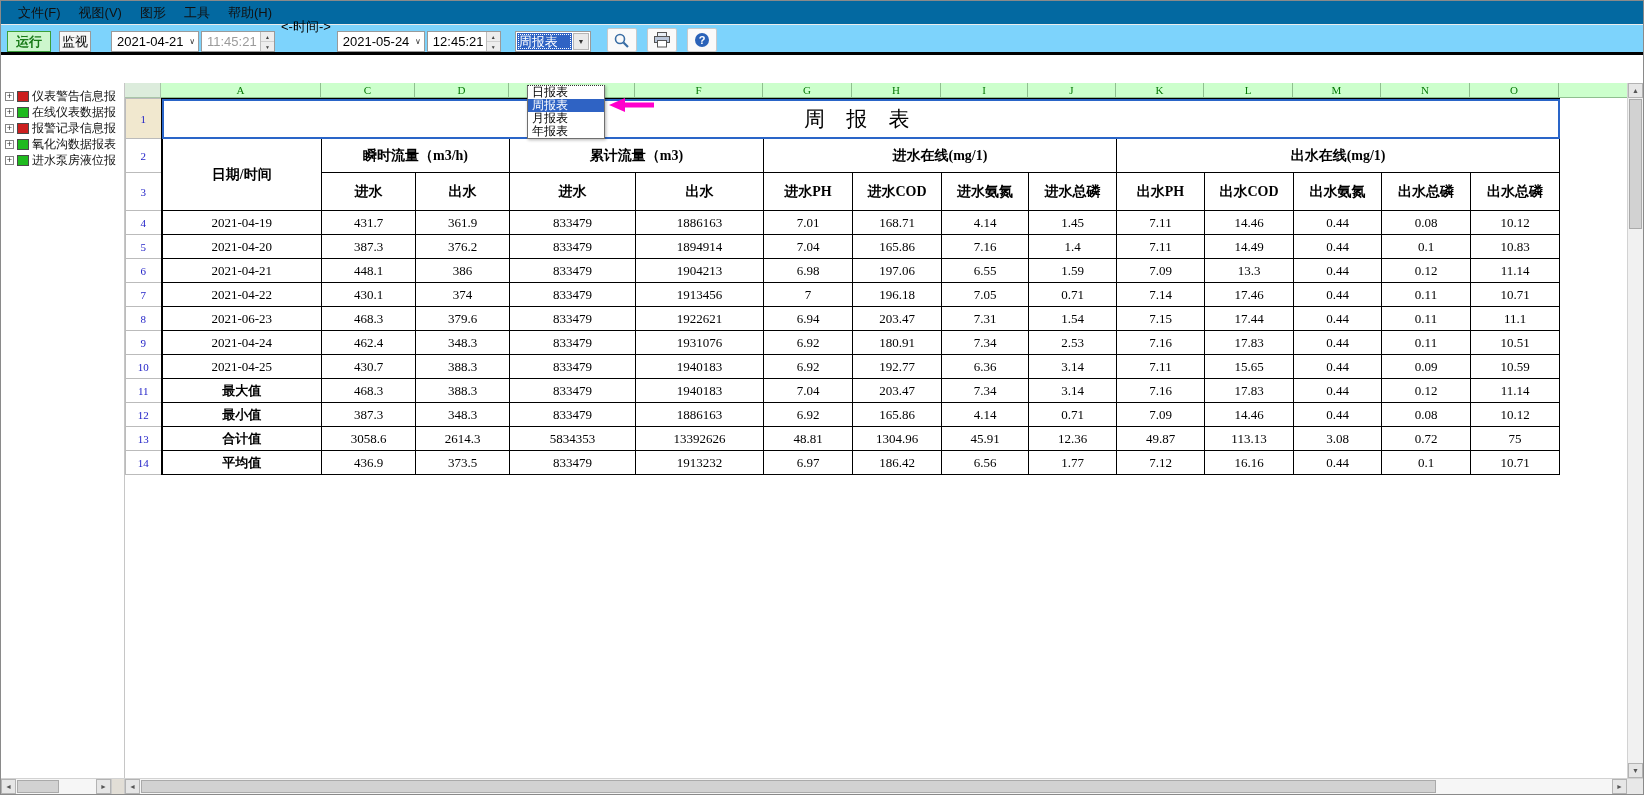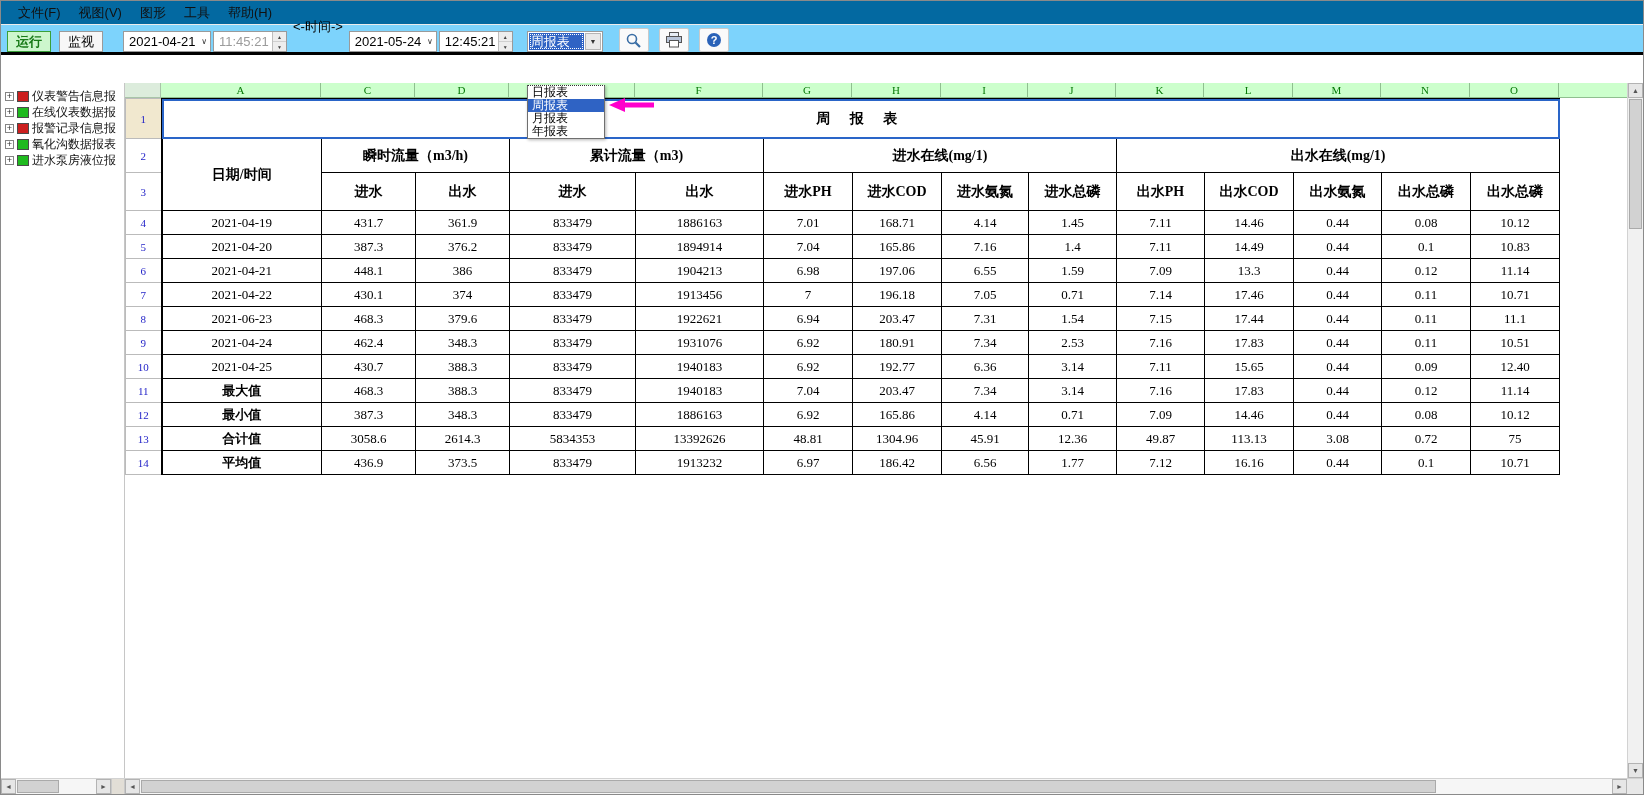--- a/index.html
+++ b/index.html
@@ -23,21 +23,21 @@
   .menubar { height:24px; display:flex; align-items:center; padding-left:8px;
              font-size:13px; border-bottom:1px solid #ececec; background:#0369a1; }
   .menu-item { padding:2px 9px; color:#111; }
 
   
   .toolbar { height:30px; display:flex; align-items:flex-end; padding-left:6px;
              background:#7dd3fc; border-bottom:3px solid #000000; font-size:13px; }
   .btn-run { width:44px; height:21px; background:#cdf6cd; border:1px solid #39a039;
              color:#187a18; font-weight:bold; font-size:13px; margin-right:8px; padding:0;
              font-family:inherit; }
-  .btn-mon { width:44px; height:21px; background:#f7f7f7; border:1px solid #9a9a9a;
+  .btn-mon { width:32px; height:21px; background:#f7f7f7; border:1px solid #9a9a9a;
              font-size:13px; margin-right:20px; padding:0; font-family:inherit; }
   .combo { height:21px; border:1px solid #9a9a9a; background:#fff; display:flex;
            align-items:center; }
   .combo.date { width:88px; padding:0 3px 0 5px; justify-content:space-between; margin-right:2px; }
   .dd-glyph { font-size:8px; color:#333; }
   .spin { width:74px; height:21px; border:1px solid #9a9a9a; background:#fff; display:flex;
           align-items:stretch; }
   .spin .val { flex:1; display:flex; align-items:center; padding-left:5px; }
   .spin .val.dim { color:#9b9b9b; }
   .spin .arrows { width:14px; display:flex; flex-direction:column; border-left:1px solid #bdbdbd; }
@@ -76,21 +76,21 @@
                      display:flex; align-items:center; justify-content:center; flex:0 0 auto; }
   .colstrip .corner { background:#dcecdc; border-color:#a8c4a8; }
   .colstrip .fill { flex:1 1 auto; background:#ccffcc; border-bottom:1px solid #8fbf8f; }
 
   table.report { border-collapse:collapse; table-layout:fixed; width:1434px;
                  font-family:"Liberation Serif","DejaVu Serif",serif; }
   table.report td { border:1px solid #000; text-align:center; padding:0; overflow:hidden; }
   table.report td.rn { border:1px solid #bbbbbb; background:#fff; color:#2424c8; font-size:11px; }
   table.report td.rn1 { background:#f1e8cf; }
   tr.r1 { height:40px; } tr.r2 { height:34px; } tr.r3 { height:38px; } tr.dr { height:24px; }
-  td.title-cell { font-size:14px; font-weight:bold; letter-spacing:8px; color:#000;
+  td.title-cell { font-size:21px; font-weight:normal; letter-spacing:8px; color:#000;
                   outline:2px solid #2a65c8; outline-offset:-2px; }
   td.grp, td.sub, td.dt { font-size:14px; font-weight:bold; color:#000; }
   td.lab, td.dcell { font-size:13px; color:#000; }
   td.lab, td.dt, td.title-cell { border-left:2px solid #000 !important; }
   tbody tr:nth-child(n+11) td.lab { font-weight:bold; }
 
   
   .vscroll { position:absolute; right:0; top:82px; width:16px; bottom:16px; background:#f1f1f1;
              border-left:1px solid #d2d2d2; display:flex; flex-direction:column; align-items:stretch; }
   .sbtn { height:15px; background:#e6e6e6; border:1px solid #b3b3b3; font-size:7px; color:#555;
@@ -400,21 +400,21 @@
       <td class="dcell">833479</td>
       <td class="dcell">1940183</td>
       <td class="dcell">6.92</td>
       <td class="dcell">192.77</td>
       <td class="dcell">6.36</td>
       <td class="dcell">3.14</td>
       <td class="dcell">7.11</td>
       <td class="dcell">15.65</td>
       <td class="dcell">0.44</td>
       <td class="dcell">0.09</td>
-      <td class="dcell">12.40</td>
+      <td class="dcell">10.59</td>
     </tr>
 
     <tr class="dr">
       <td class="rn">11</td>
       <td class="lab">最大值</td>
       <td class="dcell">468.3</td>
       <td class="dcell">388.3</td>
       <td class="dcell">833479</td>
       <td class="dcell">1940183</td>
       <td class="dcell">7.04</td>

